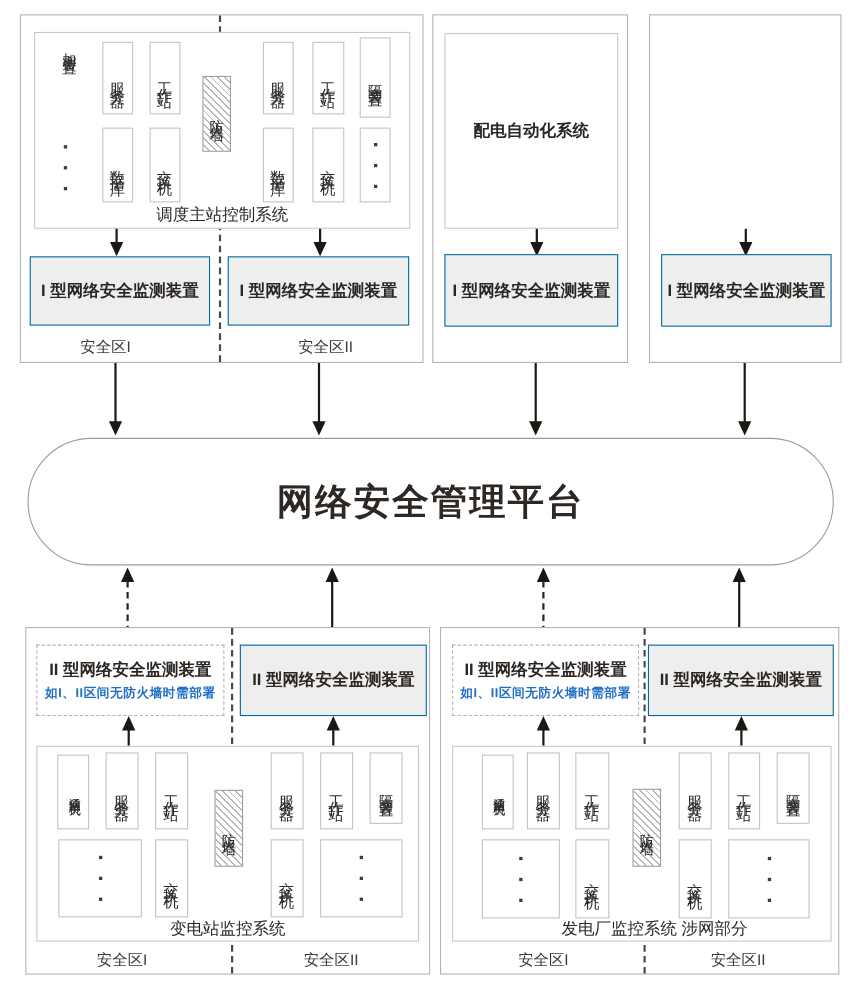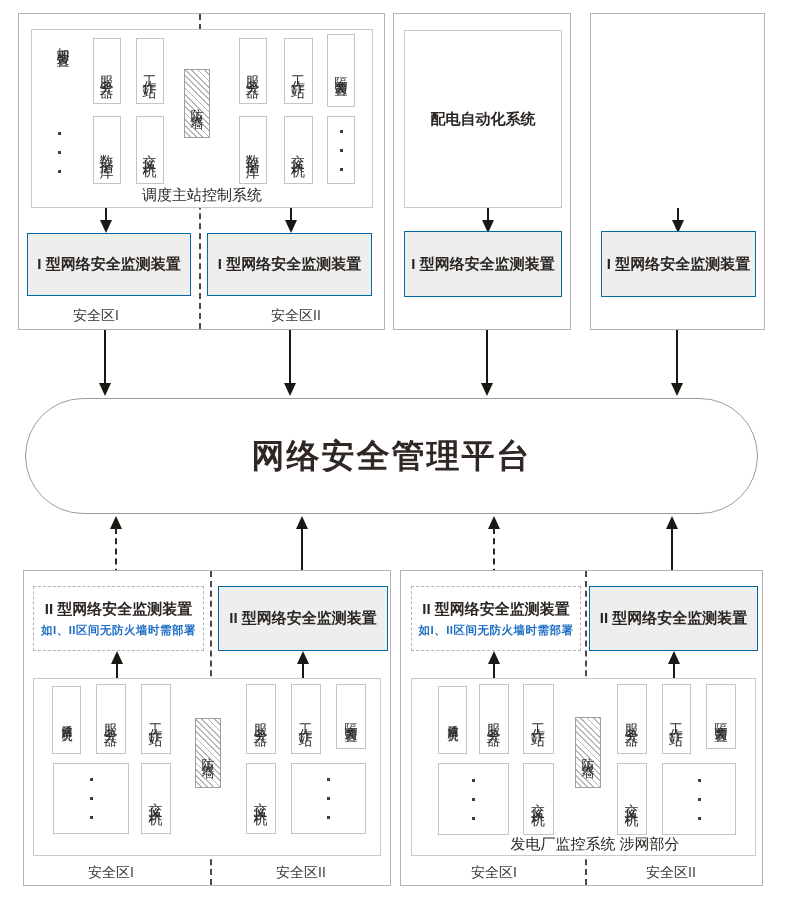--- a/index.html
+++ b/index.html
@@ -169,20 +169,21 @@
     <div class="mon gray" style="left:194px;top:15px;width:170px;height:65px">
       <span>II 型网络安全监测装置</span>
       </div>
 
     <div class="hu" style="left:87px;top:80px"></div>
     <div class="ln" style="left:91.8px;top:92px;height:15px"></div>
     <div class="hu" style="left:273px;top:80px"></div>
     <div class="ln" style="left:277.8px;top:92px;height:15px"></div>
 
     <div class="sys" style="left:9px;top:107px;width:348px;height:178px"></div>
+    <div class="syslab" style="left:9px;top:264px;width:348px">变电站监控系统</div>
 
     <div class="vb" style="left:28px;top:115px;width:29px;height:68px">
       <span class="vt s5">通信网关机</span>
       </div>
     <div class="vb" style="left:72px;top:113px;width:30px;height:70px">
       <span class="vt s3">服务器</span>
       </div>
     <div class="vb" style="left:117px;top:113px;width:30px;height:70px">
       <span class="vt s3">工作站</span>
       </div>

